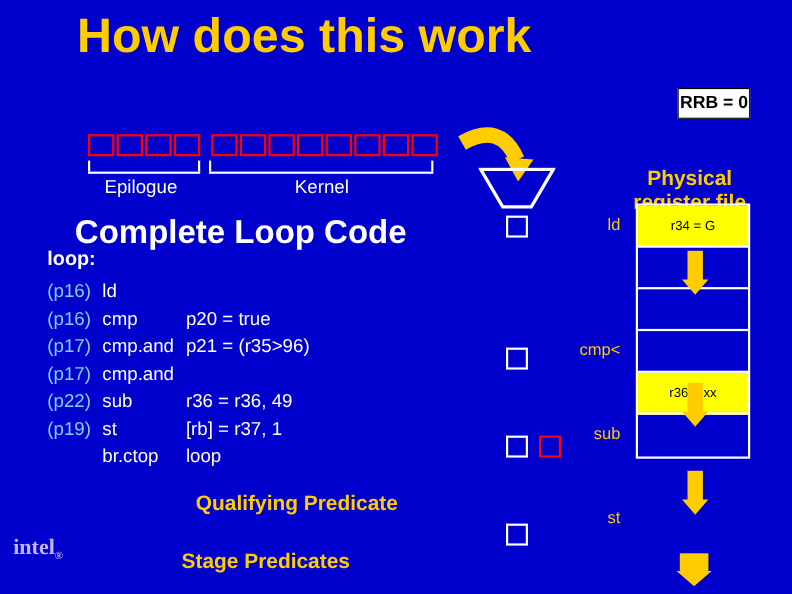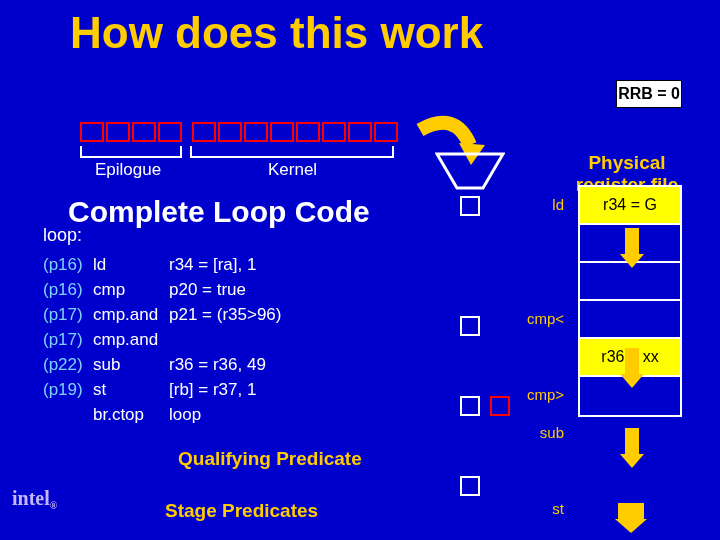--- a/index.html
+++ b/index.html
@@ -87,21 +87,21 @@
     top: 195px;
     left: 68px;
     font-size: 30px;
     font-weight: bold;
   }
   .loop-lbl {
     position: absolute;
     top: 225px;
     left: 43px;
     font-size: 18px;
-    font-weight: normal;
+    font-weight: bold;
   }
   .code {
     position: absolute;
     top: 252px;
     left: 43px;
     font-size: 17px;
     line-height: 25px;
   }
   .code-row { display: flex; }
   .c-pred { width: 50px; color: #7dd3fc; }
@@ -139,21 +139,21 @@
   .prf {
     position: absolute;
     top: 185px;
     left: 578px;
     width: 100px;
     border: 2.5px solid #fff;
   }
   .prf-cell {
     height: 38px;
     border-bottom: 2.5px solid #fff;
-    font-size: 16px;
+    font-size: 12px;
     color: #fff;
     display: flex;
     align-items: center;
     justify-content: center;
     box-sizing: border-box;
   }
   .prf-cell:last-child { border-bottom: none; }
   .prf-cell.yellow { background: #ffff00; color: #000; }
   
   .op-col {
@@ -277,21 +277,20 @@
     </svg>
   </div>
 
   <div class="clc">Complete Loop Code</div>
   <div class="loop-lbl">loop:</div>
 
   <div class="code">
     <div class="code-row">
       <span class="c-pred">(p16)</span>
       <span class="c-op">ld</span>
-      <span class="c-arg">r34 = [ra], 1</span>
     </div>
     <div class="code-row">
       <span class="c-pred">(p16)</span>
       <span class="c-op">cmp</span>
       <span class="c-arg">p20 = true</span>
     </div>
     <div class="code-row">
       <span class="c-pred">(p17)</span>
       <span class="c-op">cmp.and</span>
       <span class="c-arg">p21 = (r35&gt;96)</span>
@@ -321,21 +320,20 @@
   <div class="sp">Stage Predicates</div>
 
   <div class="prf-title">Physical register file</div>
 
   <div class="op-col">
     <div class="op-lbl">ld</div>
     <div class="op-lbl"></div>
     <div class="op-lbl"></div>
     <div class="op-lbl">cmp&lt;</div>
     <div class="op-lbl"></div>
-    <div class="op-lbl">cmp&gt;</div>
     <div class="op-lbl">sub</div>
     <div class="op-lbl"></div>
     <div class="op-lbl">st</div>
   </div>
 
   <div class="prf">
     <div class="prf-cell yellow">r34 = G</div>
     <div class="prf-cell"></div>
     <div class="prf-cell"></div>
     <div class="prf-cell"></div>

